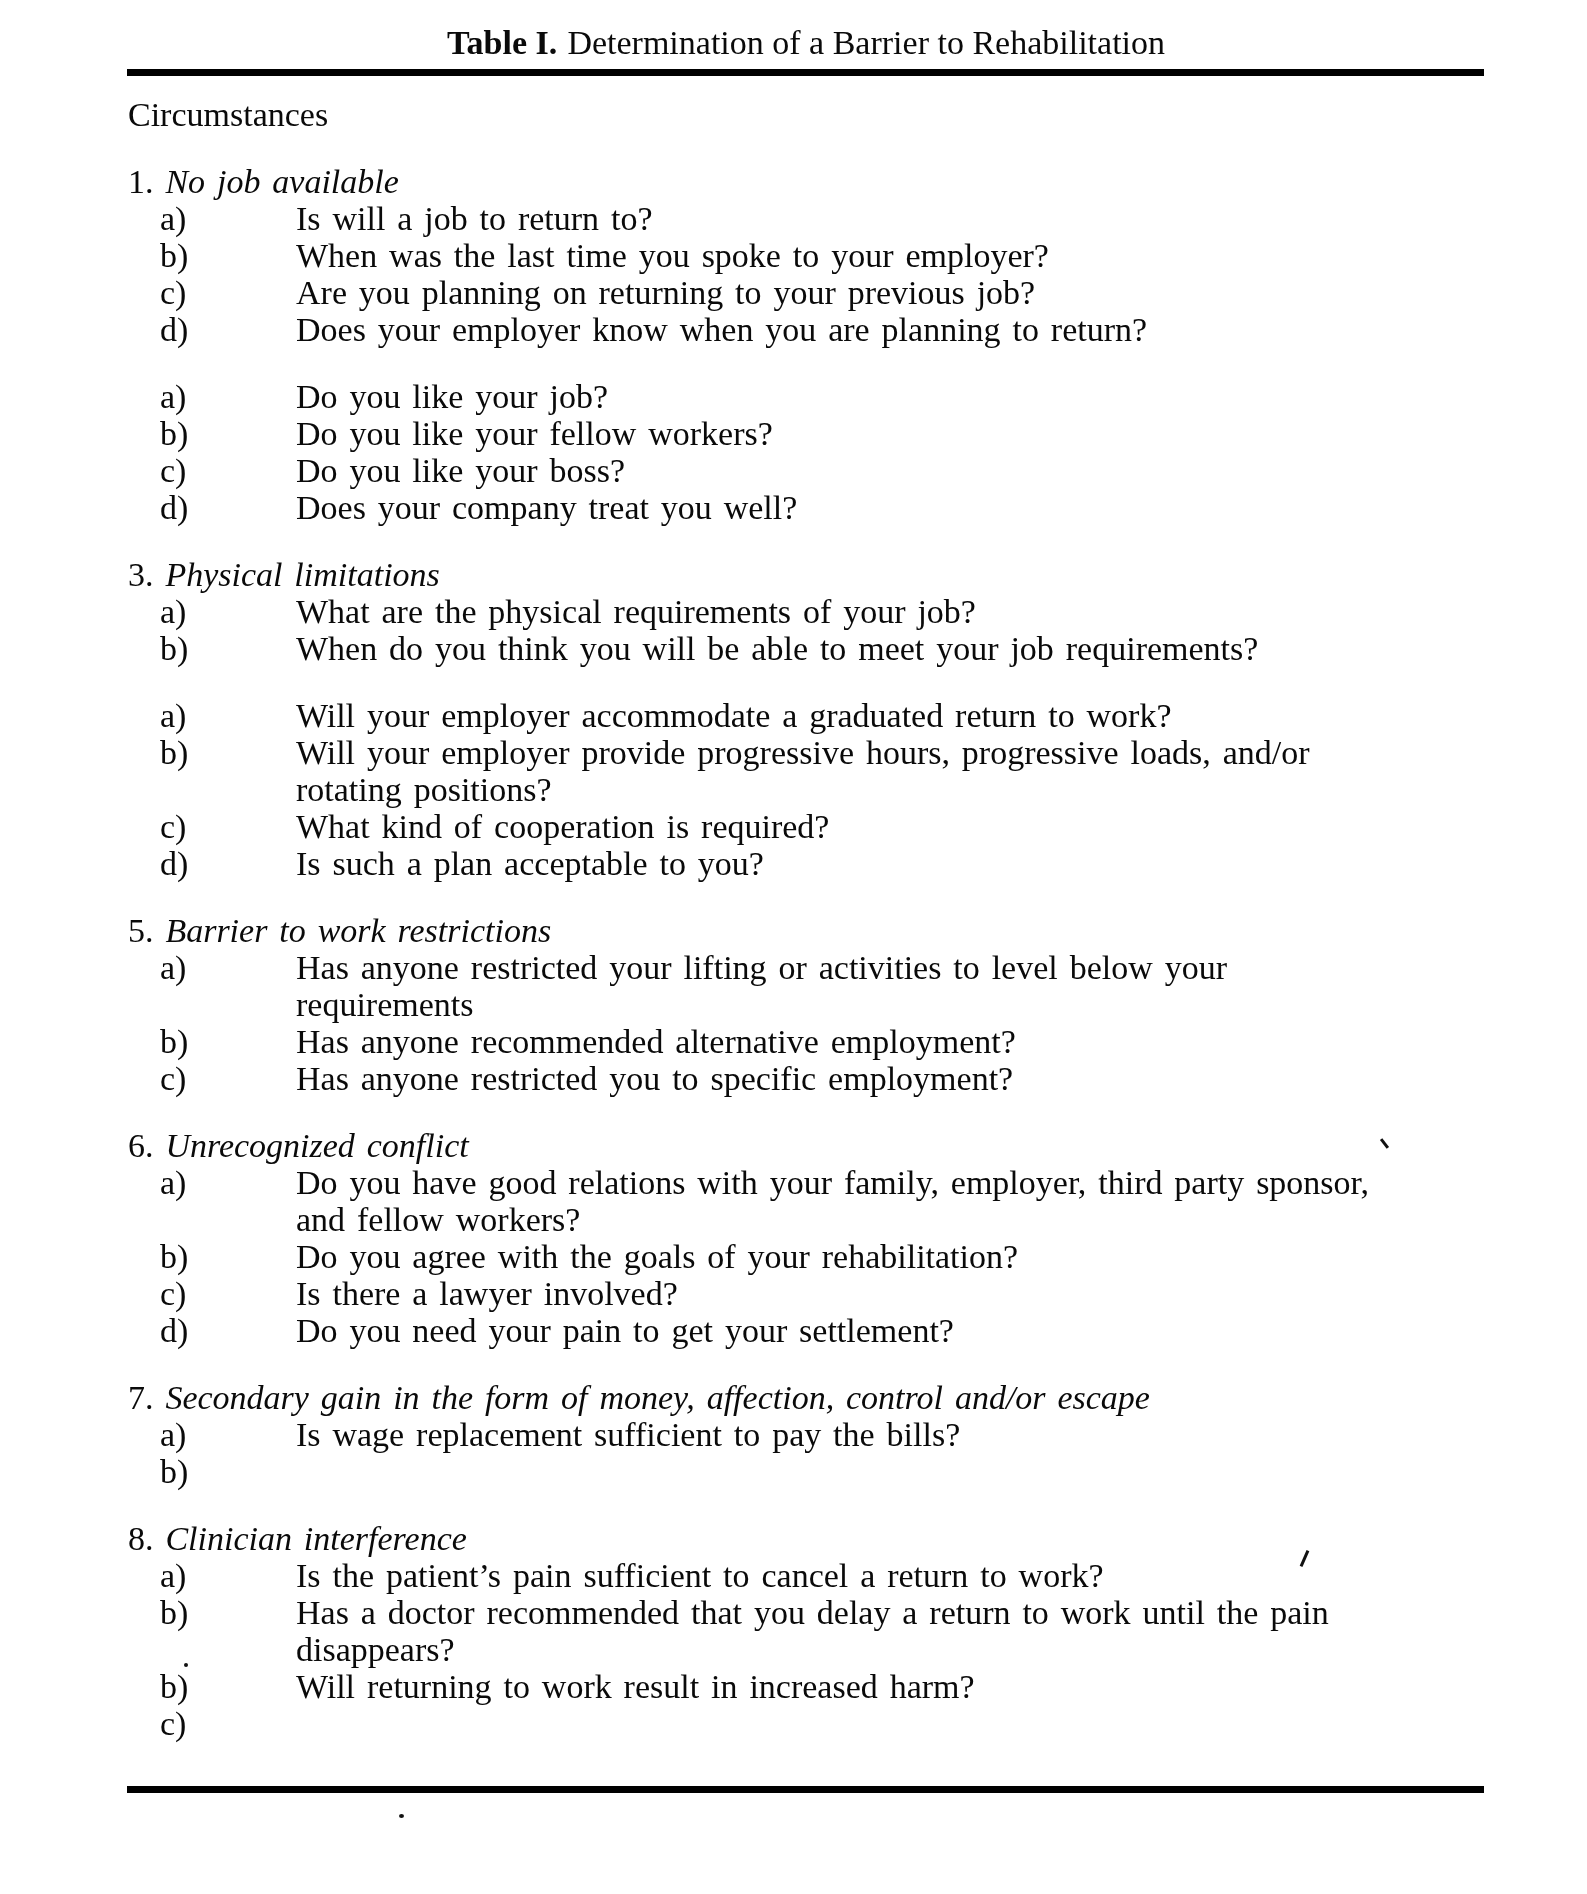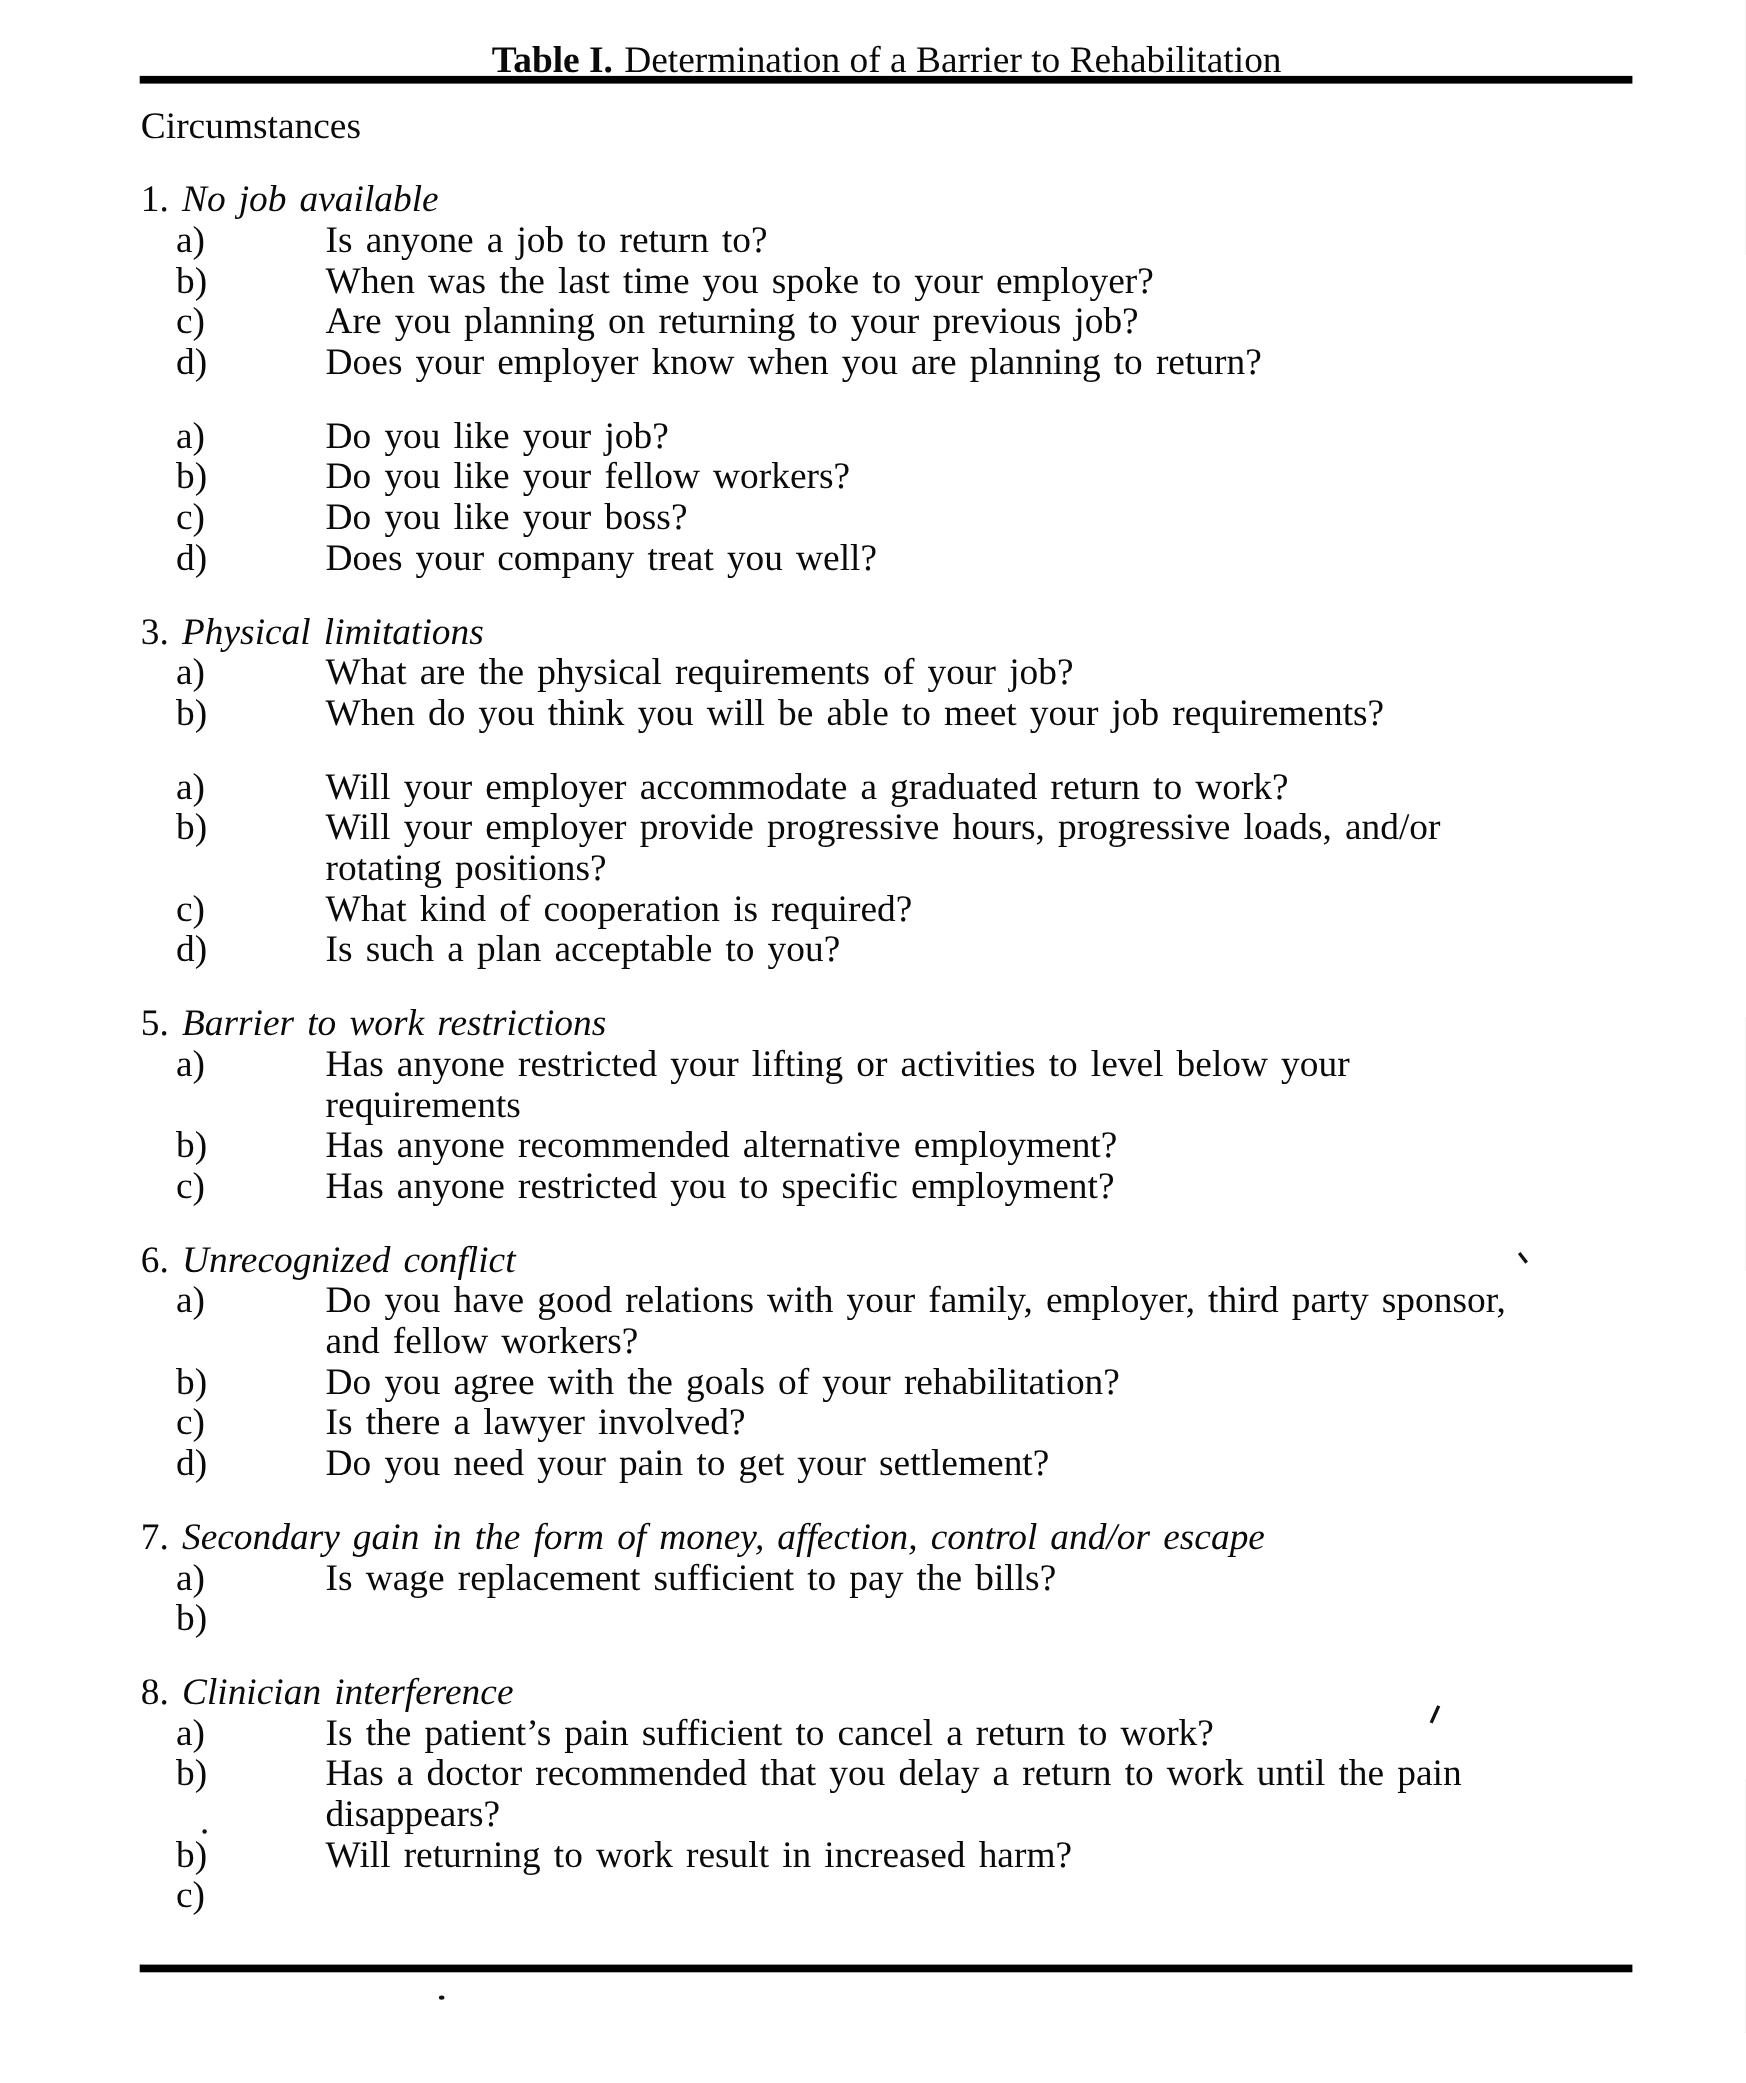--- a/index.html
+++ b/index.html
@@ -7,21 +7,21 @@
     position: relative;
     width: 1587px;
     height: 1894px;
     background: #ffffff;
     font-family: "Liberation Serif", "DejaVu Serif", serif;
     color: #0a0a0a;
     overflow: hidden;
   }
   .title-line {
     position: absolute;
-    top: 36px;
+    top: 24px;
     left: 128px;
     width: 1356px;
     text-align: center;
     font-size: 34px;
     line-height: 38px;
     white-space: nowrap;
   }
   .title-bold { font-weight: bold; }
   .title-rest { margin-left: 0.30em; }
   .rule {
@@ -72,21 +72,21 @@
     <div class="column-header">Circumstances</div>
 
   <div class="section">
     <div class="section-heading">
       <span>1.</span><span class="section-heading-text">No job available</span>
     </div>
     <div>
   <div class="item">
     <div class="item-label">a)</div>
     <div class="item-text">
-              <div class="line">Is anyone a job to return to?</div>
+              <div class="line">Is will a job to return to?</div>
             </div>
   </div>
 
   <div class="item">
     <div class="item-label">b)</div>
     <div class="item-text">
               <div class="line">When was the last time you spoke to your employer?</div>
             </div>
   </div>
 

